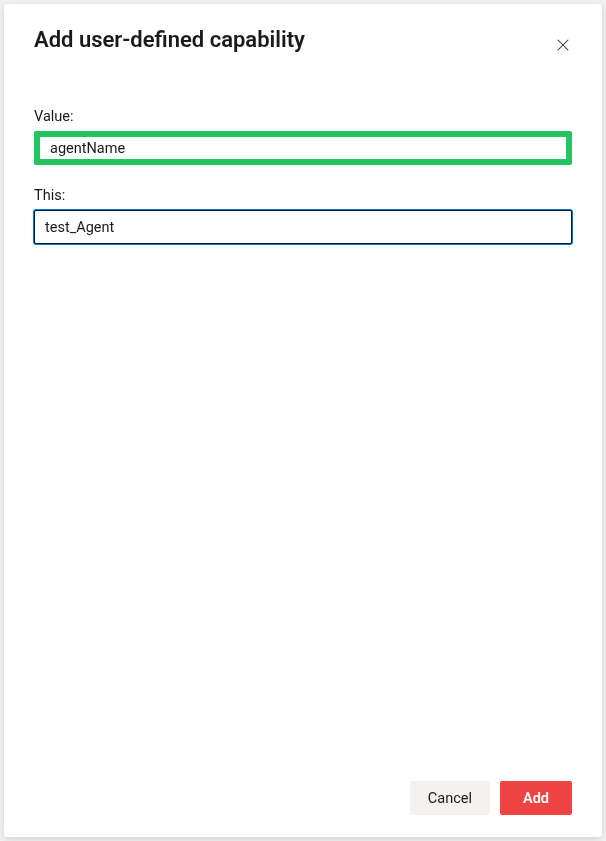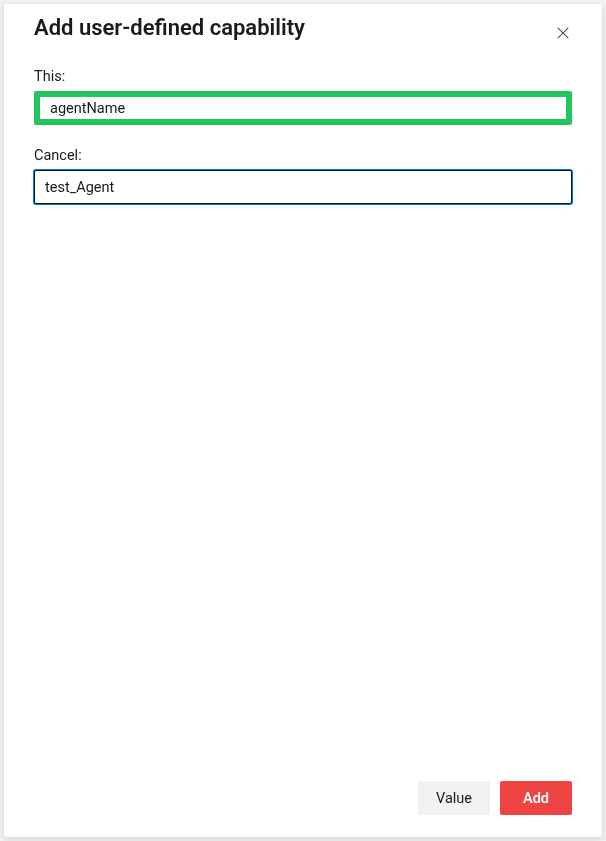--- a/index.html
+++ b/index.html
@@ -15,24 +15,25 @@
       display: flex;
       align-items: center;
       justify-content: center;
     }
     .dialog {
       width: 598px;
       height: 833px;
       background: #ffffff;
       border-radius: 3px;
       box-shadow: 0 2px 8px rgba(0,0,0,0.15);
-      padding: 10px 30px 22px 30px;
+      padding: 22px 30px 22px 30px;
       display: flex;
       flex-direction: column;
       position: relative;
+      gap: 28px;
     }
     .dialog-header {
       display: flex;
       justify-content: space-between;
       align-items: flex-start;
     }
     .dialog-title {
       font-size: 22px;
       font-weight: 600;
       color: #1a1a1a;
@@ -124,27 +125,27 @@
     <button class="close-btn">
       <svg viewBox="0 0 16 16" fill="none" stroke="currentColor" stroke-width="1.2">
         <line x1="2" y1="2" x2="14" y2="14"></line>
         <line x1="14" y1="2" x2="2" y2="14"></line>
       </svg>
     </button>
   </div>
 
   <div class="form-section">
     <div class="form-group">
-      <label class="form-label">This:</label>
+      <label class="form-label">Value:</label>
       <input type="text" class="form-input" value="agentName" style="">
     </div>
 
     <div class="form-group">
-      <label class="form-label">Cancel:</label>
+      <label class="form-label">This:</label>
       <input type="text" class="form-input focused" value="test_Agent" style="">
     </div>
   </div>
 
   <div class="dialog-footer">
-    <button class="btn btn-secondary">Value</button>
+    <button class="btn btn-secondary">Cancel</button>
     <button class="btn btn-primary">Add</button>
   </div>
 </div>
 
 </body></html>

